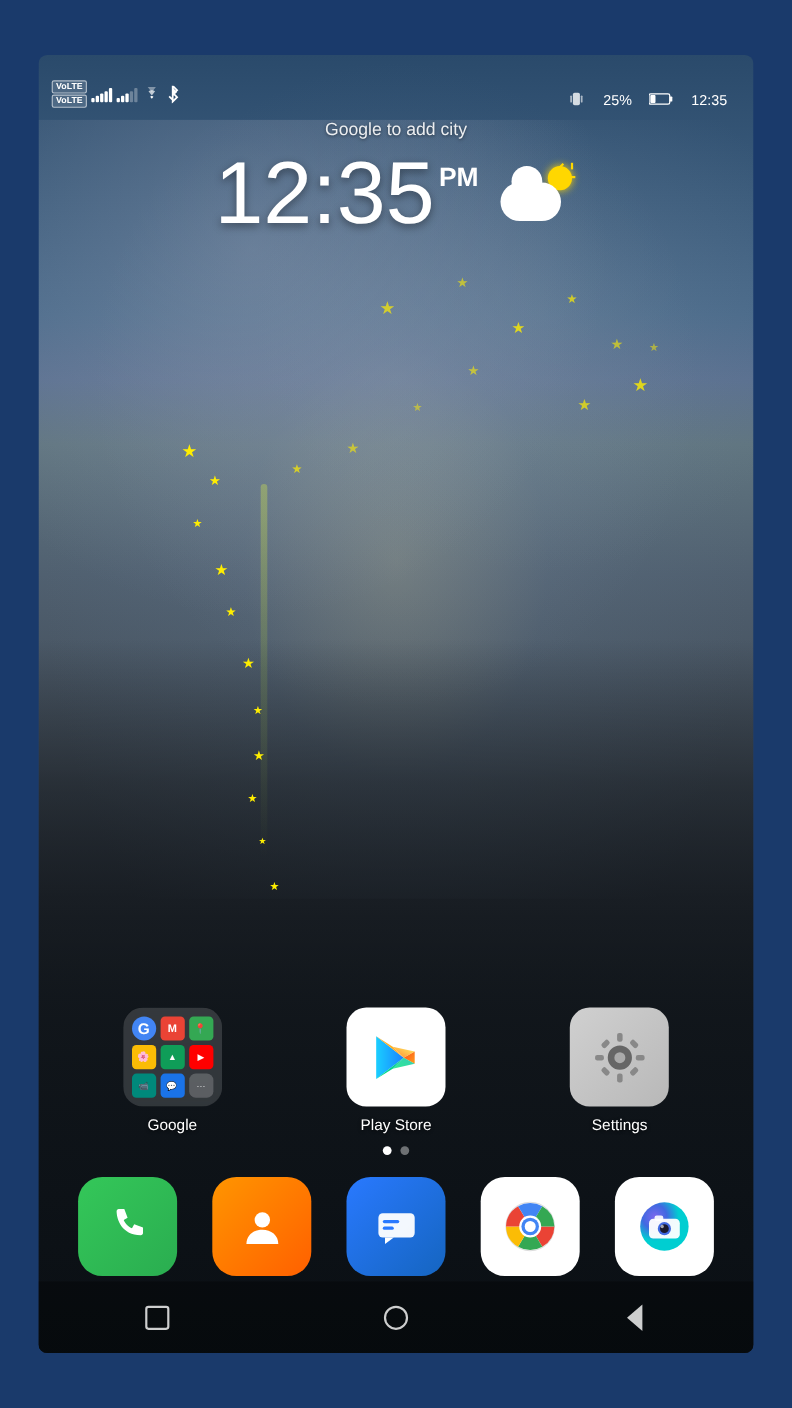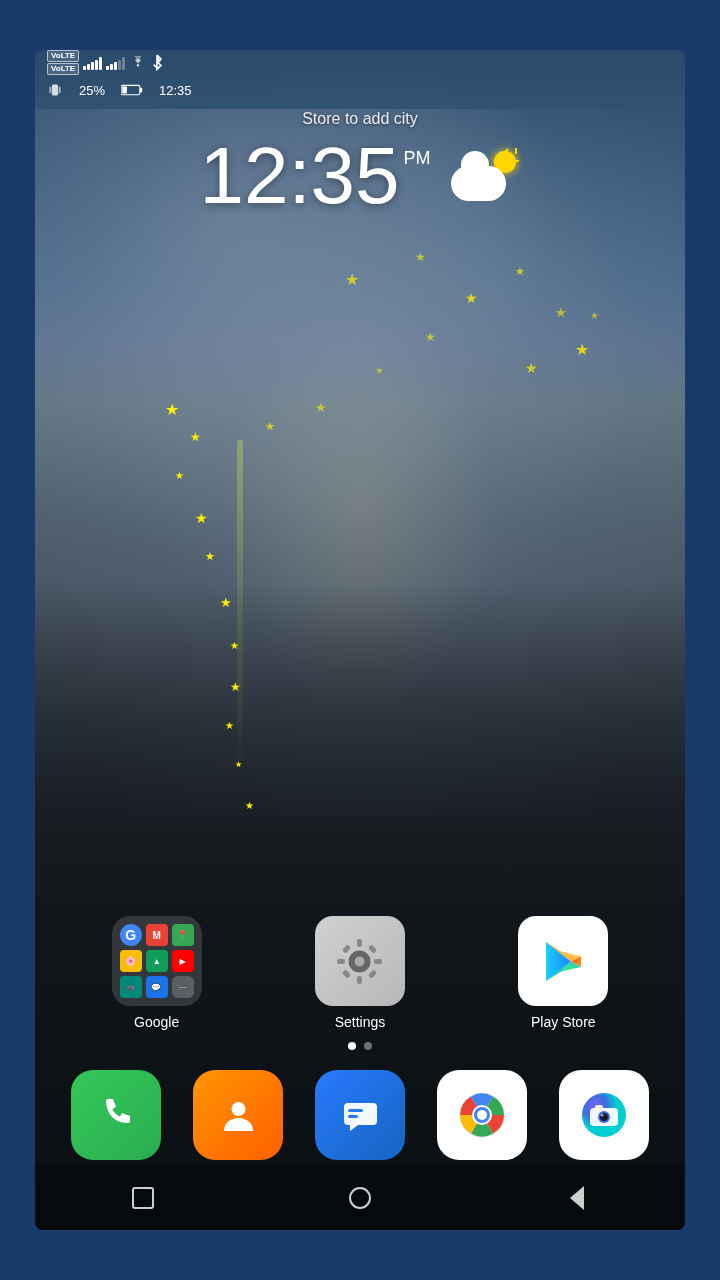--- a/index.html
+++ b/index.html
@@ -78,28 +78,27 @@
     .star {
       position: absolute;
       color: #ffee00;
       font-size: 14px;
     }
     
     .status-bar {
       position: absolute;
       top: 0;
       left: 0;
-      right: 0;
+      right: 12px;
       height: 48px;
       display: flex;
-      align-items: flex-start;
+      align-items: flex-end;
       justify-content: space-between;
       padding: 0 12px;
       z-index: 10;
-      flex-direction: column;
     }
     .status-left {
       display: flex;
       align-items: center;
       gap: 4px;
     }
     .volte-badge {
       background: rgba(255,255,255,0.15);
       border: 1px solid rgba(255,255,255,0.6);
       color: white;
@@ -155,22 +154,22 @@
     }
     .time-main {
       color: white;
       font-size: 80px;
       font-weight: 200;
       line-height: 1;
       text-shadow: 0 2px 8px rgba(0,0,0,0.4);
     }
     .time-ampm {
       color: white;
-      font-size: 18px;
-      font-weight: 400;
+      font-size: 24px;
+      font-weight: 700;
       margin-top: 12px;
       margin-left: 4px;
     }
     .weather-icon {
       width: 70px;
       height: 55px;
       position: relative;
       margin-top: 10px;
     }
     .cloud-main {
@@ -452,21 +451,21 @@
       <svg width="22" height="12" viewBox="0 0 28 14">
         <rect x="0" y="1" width="24" height="12" rx="2" fill="none" stroke="white" stroke-width="1.5"></rect>
         <rect x="24" y="4" width="3" height="6" rx="1" fill="white"></rect>
         <rect x="1.5" y="2.5" width="6" height="9" rx="1" fill="white"></rect>
       </svg>
       <span style="font-weight:500;">12:35</span>
     </div>
   </div>
 
   <div class="widget-area">
-    <span class="add-city-text">Store to add city</span>
+    <span class="add-city-text">Google to add city</span>
     <div class="time-weather-row">
       <div class="time-display">
         <span class="time-main">12:35</span>
         <span class="time-ampm">PM</span>
       </div>
 
       <div class="weather-icon">
         <div class="sun-partial">
           <div class="sun-circle"></div>
 
@@ -497,41 +496,20 @@
 
           <div class="folder-mini-icon" style="background:#FF0000;border-radius:4px;font-size:8px;color:white;">▶</div>
 
           <div class="folder-mini-icon" style="background:#00897B;border-radius:4px;font-size:8px;color:white;">📹</div>
 
           <div class="folder-mini-icon" style="background:#1A73E8;border-radius:4px;font-size:8px;color:white;">💬</div>
 
           <div class="folder-mini-icon" style="background:rgba(255,255,255,0.2);font-size:8px;color:white;">···</div>
         </div>
         <span class="app-label">Google</span>
-      </div>
-
-      <div class="app-item">
-        <div class="app-icon settings-bg">
-          <svg width="55" height="55" viewBox="0 0 55 55">
-            <circle cx="27.5" cy="27.5" r="9" fill="#777" stroke="#888" stroke-width="1"></circle>
-            <g fill="#888">
-              <rect x="25" y="5" width="5" height="8" rx="2"></rect>
-              <rect x="25" y="42" width="5" height="8" rx="2"></rect>
-              <rect x="5" y="25" width="8" height="5" rx="2"></rect>
-              <rect x="42" y="25" width="8" height="5" rx="2"></rect>
-              <rect x="12" y="11" width="5" height="8" rx="2" transform="rotate(45 14.5 15)"></rect>
-              <rect x="38" y="11" width="5" height="8" rx="2" transform="rotate(-45 40.5 15)"></rect>
-              <rect x="12" y="36" width="5" height="8" rx="2" transform="rotate(-45 14.5 40)"></rect>
-              <rect x="38" y="36" width="5" height="8" rx="2" transform="rotate(45 40.5 40)"></rect>
-            </g>
-            <circle cx="27.5" cy="27.5" r="7" fill="none" stroke="#666" stroke-width="8"></circle>
-            <circle cx="27.5" cy="27.5" r="5" fill="#aaa"></circle>
-          </svg>
-        </div>
-        <span class="app-label">Settings</span>
       </div>
 
       <div class="app-item">
         <div class="app-icon play-store-bg" style="border-radius:18px;">
           <svg width="55" height="55" viewBox="0 0 55 55">
             <defs>
               <linearGradient id="pg1" x1="0%" y1="0%" x2="100%" y2="0%">
                 <stop offset="0%" style="stop-color:#00C9FF"></stop>
                 <stop offset="100%" style="stop-color:#0075FF"></stop>
               </linearGradient>
@@ -553,20 +531,41 @@
             <path d="M10 8 L35 27.5 L25 17.5 Z" fill="url(#pg4)"></path>
             <path d="M10 47 L35 27.5 L25 37.5 Z" fill="url(#pg3)"></path>
             <path d="M35 27.5 L45 22 L45 33 Z" fill="url(#pg2)" opacity="0.9"></path>
             <path d="M25 17.5 L35 27.5 L45 22 Z" fill="url(#pg4)" opacity="0.8"></path>
             <path d="M25 37.5 L35 27.5 L45 33 Z" fill="url(#pg3)" opacity="0.8"></path>
           </svg>
         </div>
         <span class="app-label">Play Store</span>
       </div>
 
+      <div class="app-item">
+        <div class="app-icon settings-bg">
+          <svg width="55" height="55" viewBox="0 0 55 55">
+            <circle cx="27.5" cy="27.5" r="9" fill="#777" stroke="#888" stroke-width="1"></circle>
+            <g fill="#888">
+              <rect x="25" y="5" width="5" height="8" rx="2"></rect>
+              <rect x="25" y="42" width="5" height="8" rx="2"></rect>
+              <rect x="5" y="25" width="8" height="5" rx="2"></rect>
+              <rect x="42" y="25" width="8" height="5" rx="2"></rect>
+              <rect x="12" y="11" width="5" height="8" rx="2" transform="rotate(45 14.5 15)"></rect>
+              <rect x="38" y="11" width="5" height="8" rx="2" transform="rotate(-45 40.5 15)"></rect>
+              <rect x="12" y="36" width="5" height="8" rx="2" transform="rotate(-45 14.5 40)"></rect>
+              <rect x="38" y="36" width="5" height="8" rx="2" transform="rotate(45 40.5 40)"></rect>
+            </g>
+            <circle cx="27.5" cy="27.5" r="7" fill="none" stroke="#666" stroke-width="8"></circle>
+            <circle cx="27.5" cy="27.5" r="5" fill="#aaa"></circle>
+          </svg>
+        </div>
+        <span class="app-label">Settings</span>
+      </div>
+
     </div>
   </div>
 
   <div class="page-indicator">
     <div class="dot dot-active"></div>
     <div class="dot dot-inactive"></div>
   </div>
 
   <div class="dock">
 

